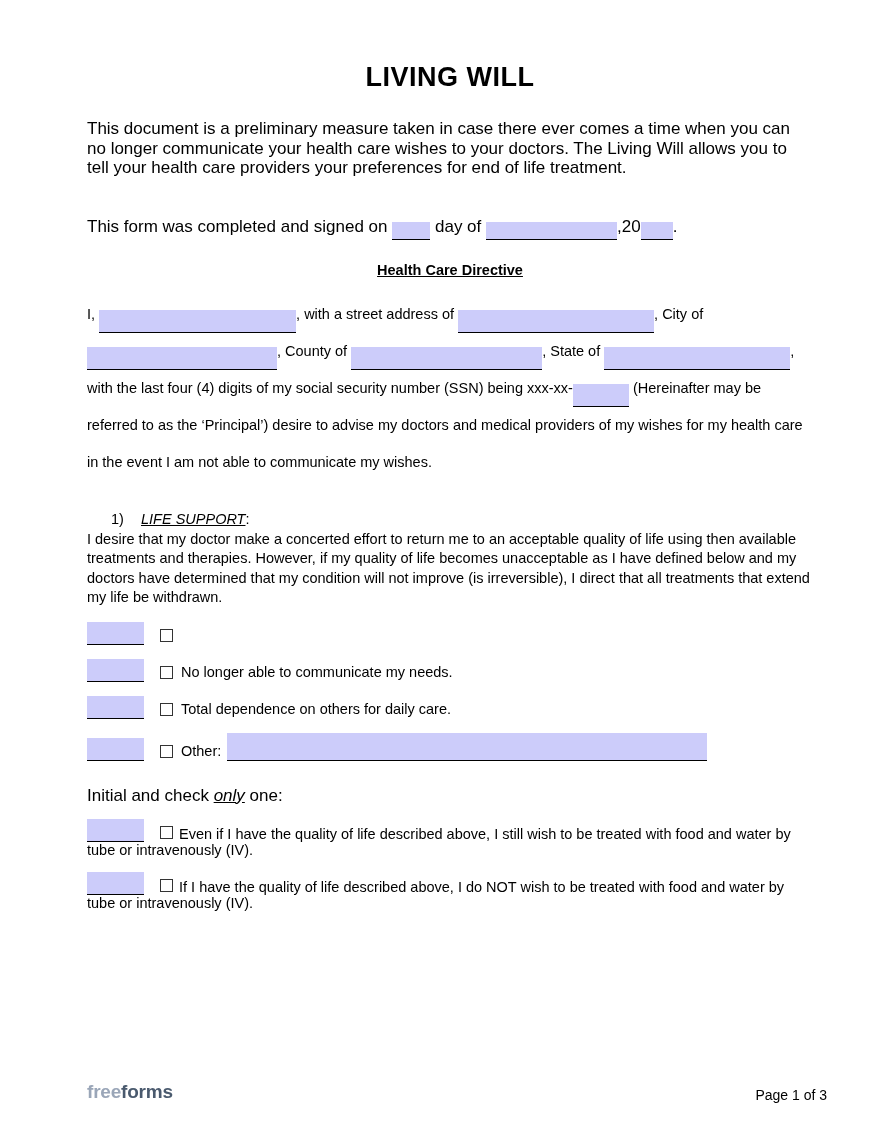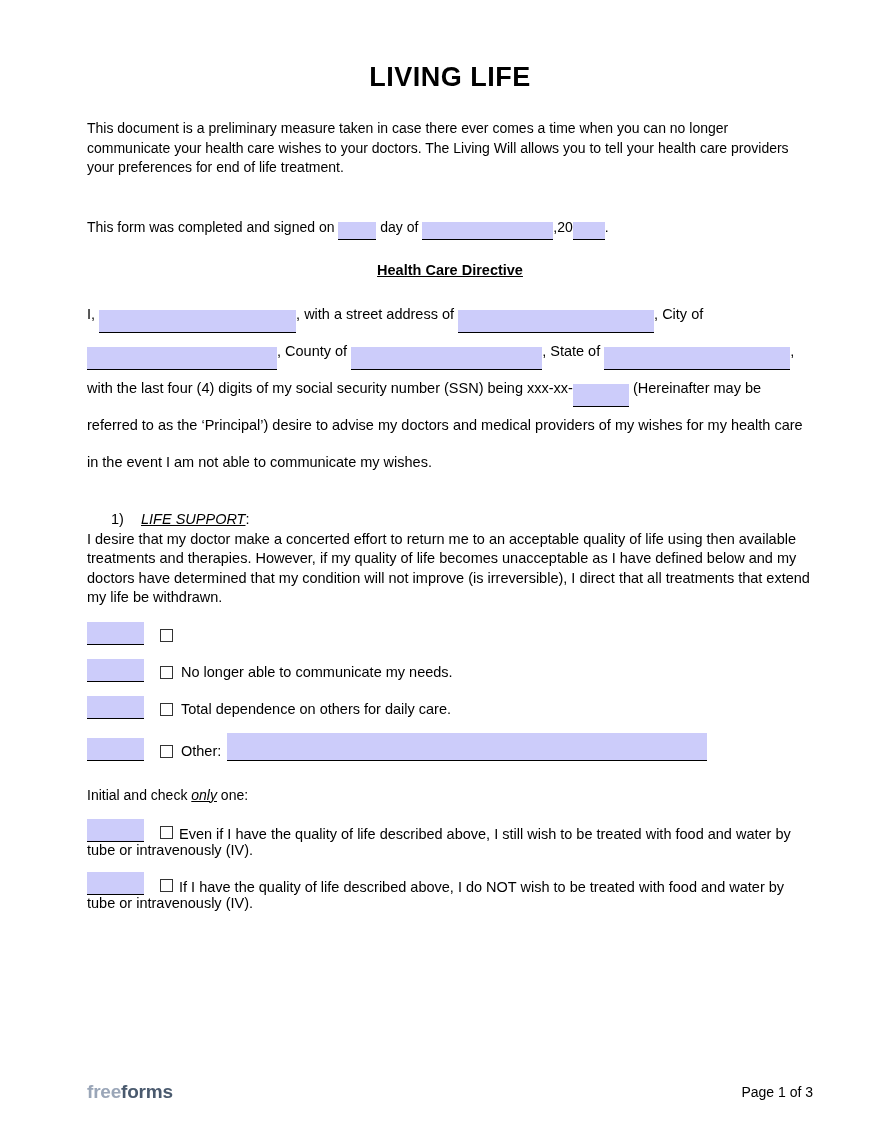--- a/index.html
+++ b/index.html
@@ -27,21 +27,21 @@
   }
   .title {
     text-align: center;
     font-size: 27px;
     font-weight: bold;
     letter-spacing: 0.5px;
     margin-top: 62px;
     margin-bottom: 0;
   }
   p, .para {
-    font-size: 14px;
+    font-size: 17px;
     line-height: 19.5px;
     margin: 0;
   }
   .intro {
     margin-top: 26px;
   }
   .completed-line {
     margin-top: 36px;
     line-height: 26px;
   }
@@ -148,45 +148,45 @@
     width: 11px;
     height: 11px;
     border: 1px solid #333333;
     margin: 0 6px 3px 16px;
     vertical-align: bottom;
     background: #ffffff;
   }
   .footer {
     position: absolute;
     left: 87px;
-    right: 70px;
+    right: 56px;
     bottom: 43px;
     display: flex;
-    align-items: center;
+    align-items: flex-end;
     justify-content: space-between;
   }
   .logo {
     font-size: 19px;
     font-weight: bold;
     letter-spacing: -0.2px;
   }
   .logo .free { color: #9aa6b8; }
   .logo .forms { color: #4a5a6e; }
   .pagenum {
     font-size: 14px;
     color: #000000;
   }
 </style>
 </head>
 <body>
 
 <div class="page">
   <div class="content">
 
-    <h1 class="title">LIVING LIFE</h1>
+    <h1 class="title">LIVING WILL</h1>
 
     <p class="intro">This document is a preliminary measure taken in case there ever comes a time when you can no longer communicate your health care wishes to your doctors. The Living Will allows you to tell your health care providers your preferences for end of life treatment.</p>
 
     <p class="completed-line">
       <span>This form was completed and signed on</span>
       <span class="fill" style="width:38px"></span>
       <span>day of</span>
       <span class="fill" style="width:131px"></span><span>,20</span><span class="fill" style="width:32px"></span><span>.</span>
     </p>
 

